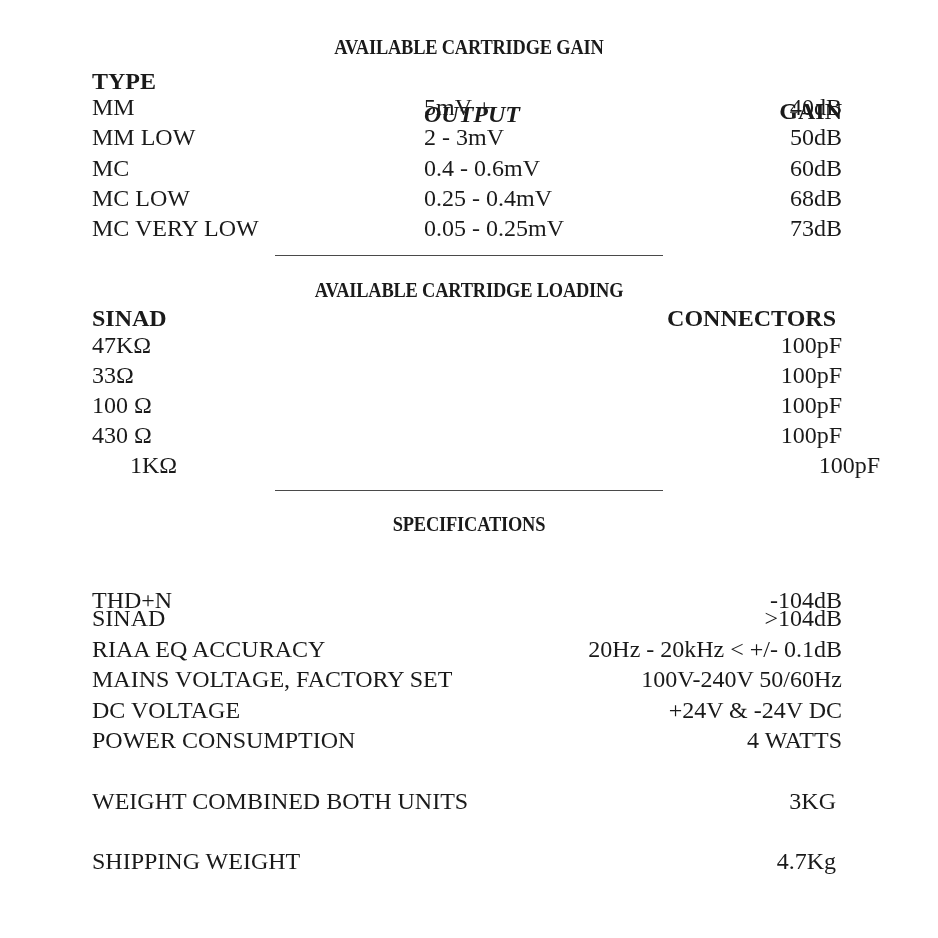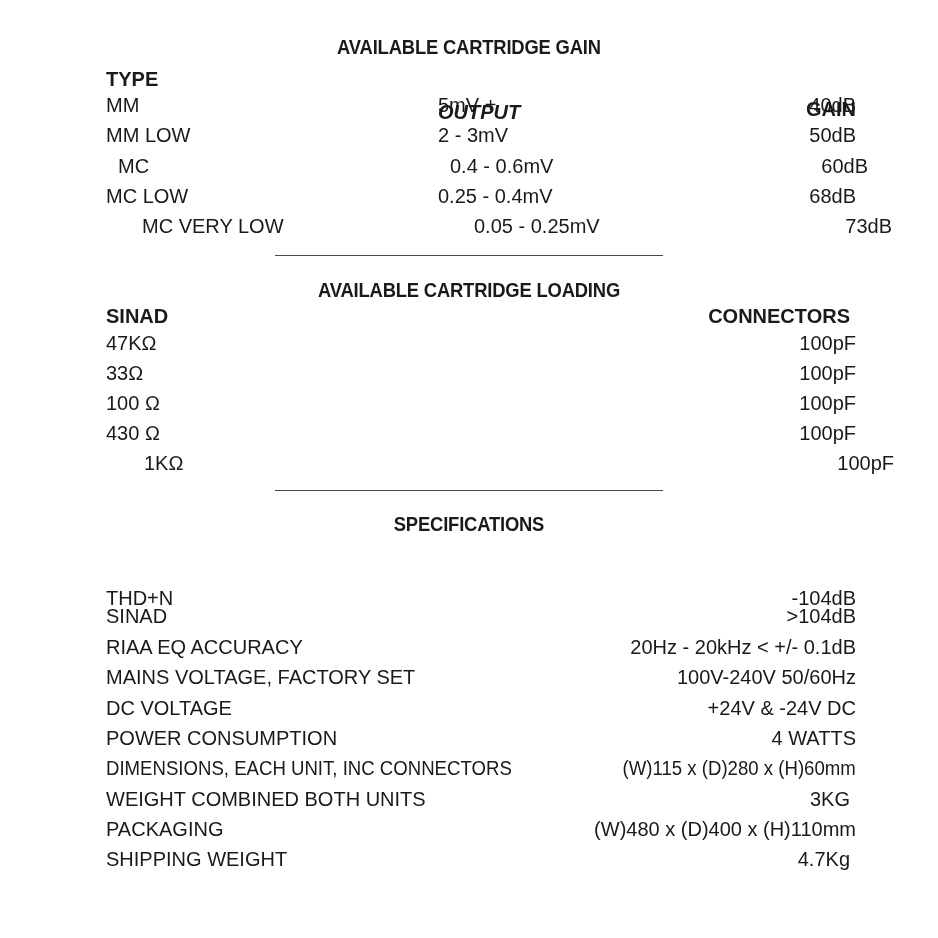--- a/index.html
+++ b/index.html
@@ -1,27 +1,27 @@
 <!DOCTYPE html>
 <html><head>
   <meta charset="utf-8">
   <style>
     html, body { margin: 0; padding: 0; background: #ffffff; }
     body {
       width: 938px; height: 938px; position: relative; overflow: hidden;
       font-family: "Liberation Sans", "DejaVu Sans", sans-serif;
       color: #1a1a1a;
     }
-    .sheet { position: absolute; left: 0; top: 0; width: 780px; height: 938px; }
+    .sheet { position: absolute; left: 0; top: 0; width: 780px; height: 938px; font-family: Liberation Serif, serif; }
     .section-title {
       position: absolute; left: 0; width: 938px; text-align: center;
       font-weight: bold; font-size: 20px; letter-spacing: -0.2px;
       transform: scaleX(0.92);
     }
-    .row { position: absolute; left: 106px; width: 750px; height: 30px; font-size: 20px; }
+    .row { position: absolute; left: 92px; width: 750px; height: 30px; font-size: 24px; }
     .row .c { position: absolute; top: 0; white-space: nowrap; }
     .c-left { left: 0; }
     .c-mid { left: 332px; }
     .c-right { right: 0; text-align: right; }
     .hdr { font-weight: bold; }
     .ital { font-style: italic; }
     .divider {
       position: absolute; left: 275px; width: 388px; height: 0;
       border-top: 1.5px solid #4a4a4a;
     }
@@ -44,31 +44,31 @@
   <div class="row" style="top:94px;">
     <span class="c c-left">MM</span>
     <span class="c c-mid">5mV +</span>
     <span class="c c-right">40dB</span>
   </div>
   <div class="row" style="top:124px;">
     <span class="c c-left">MM LOW</span>
     <span class="c c-mid">2 - 3mV</span>
     <span class="c c-right">50dB</span>
   </div>
-  <div class="row" style="top:155px;margin-left:12px;">
+  <div class="row" style="top:155px;">
     <span class="c c-left">MC</span>
     <span class="c c-mid">0.4 - 0.6mV</span>
     <span class="c c-right">60dB</span>
   </div>
   <div class="row" style="top:185px;">
     <span class="c c-left">MC LOW</span>
     <span class="c c-mid">0.25 - 0.4mV</span>
     <span class="c c-right">68dB</span>
   </div>
-  <div class="row" style="top:215px;margin-left:36px;">
+  <div class="row" style="top:215px;">
     <span class="c c-left">MC VERY LOW</span>
     <span class="c c-mid">0.05 - 0.25mV</span>
     <span class="c c-right">73dB</span>
   </div>
 
   <div class="divider" style="top:255px;"></div>
 
   <div class="section-title" style="top:279px;">AVAILABLE CARTRIDGE LOADING</div>
 
   <div class="row hdr" style="top:305px;">
@@ -118,30 +118,22 @@
     <span class="c c-right">100V-240V 50/60Hz</span>
   </div>
   <div class="row" style="top:697px;">
     <span class="c c-left">DC VOLTAGE</span>
     <span class="c c-right">+24V &amp; -24V DC</span>
   </div>
   <div class="row" style="top:727px;">
     <span class="c c-left">POWER CONSUMPTION</span>
     <span class="c c-right">4 WATTS</span>
   </div>
-  <div class="row" style="top:757px;">
-    <span class="c c-left narrow">DIMENSIONS, EACH UNIT, INC CONNECTORS</span>
-    <span class="c c-right narrow-r">(W)115 x (D)280 x (H)60mm</span>
-  </div>
   <div class="row" style="top:788px;">
     <span class="c c-left">WEIGHT COMBINED BOTH UNITS</span>
     <span class="c c-right" style="right:6px;">3KG</span>
-  </div>
-  <div class="row" style="top:818px;">
-    <span class="c c-left">PACKAGING</span>
-    <span class="c c-right">(W)480 x (D)400 x (H)110mm</span>
   </div>
   <div class="row" style="top:848px;">
     <span class="c c-left">SHIPPING WEIGHT</span>
     <span class="c c-right" style="right:6px;">4.7Kg</span>
   </div>
 
 </div>
 
 </body></html>

